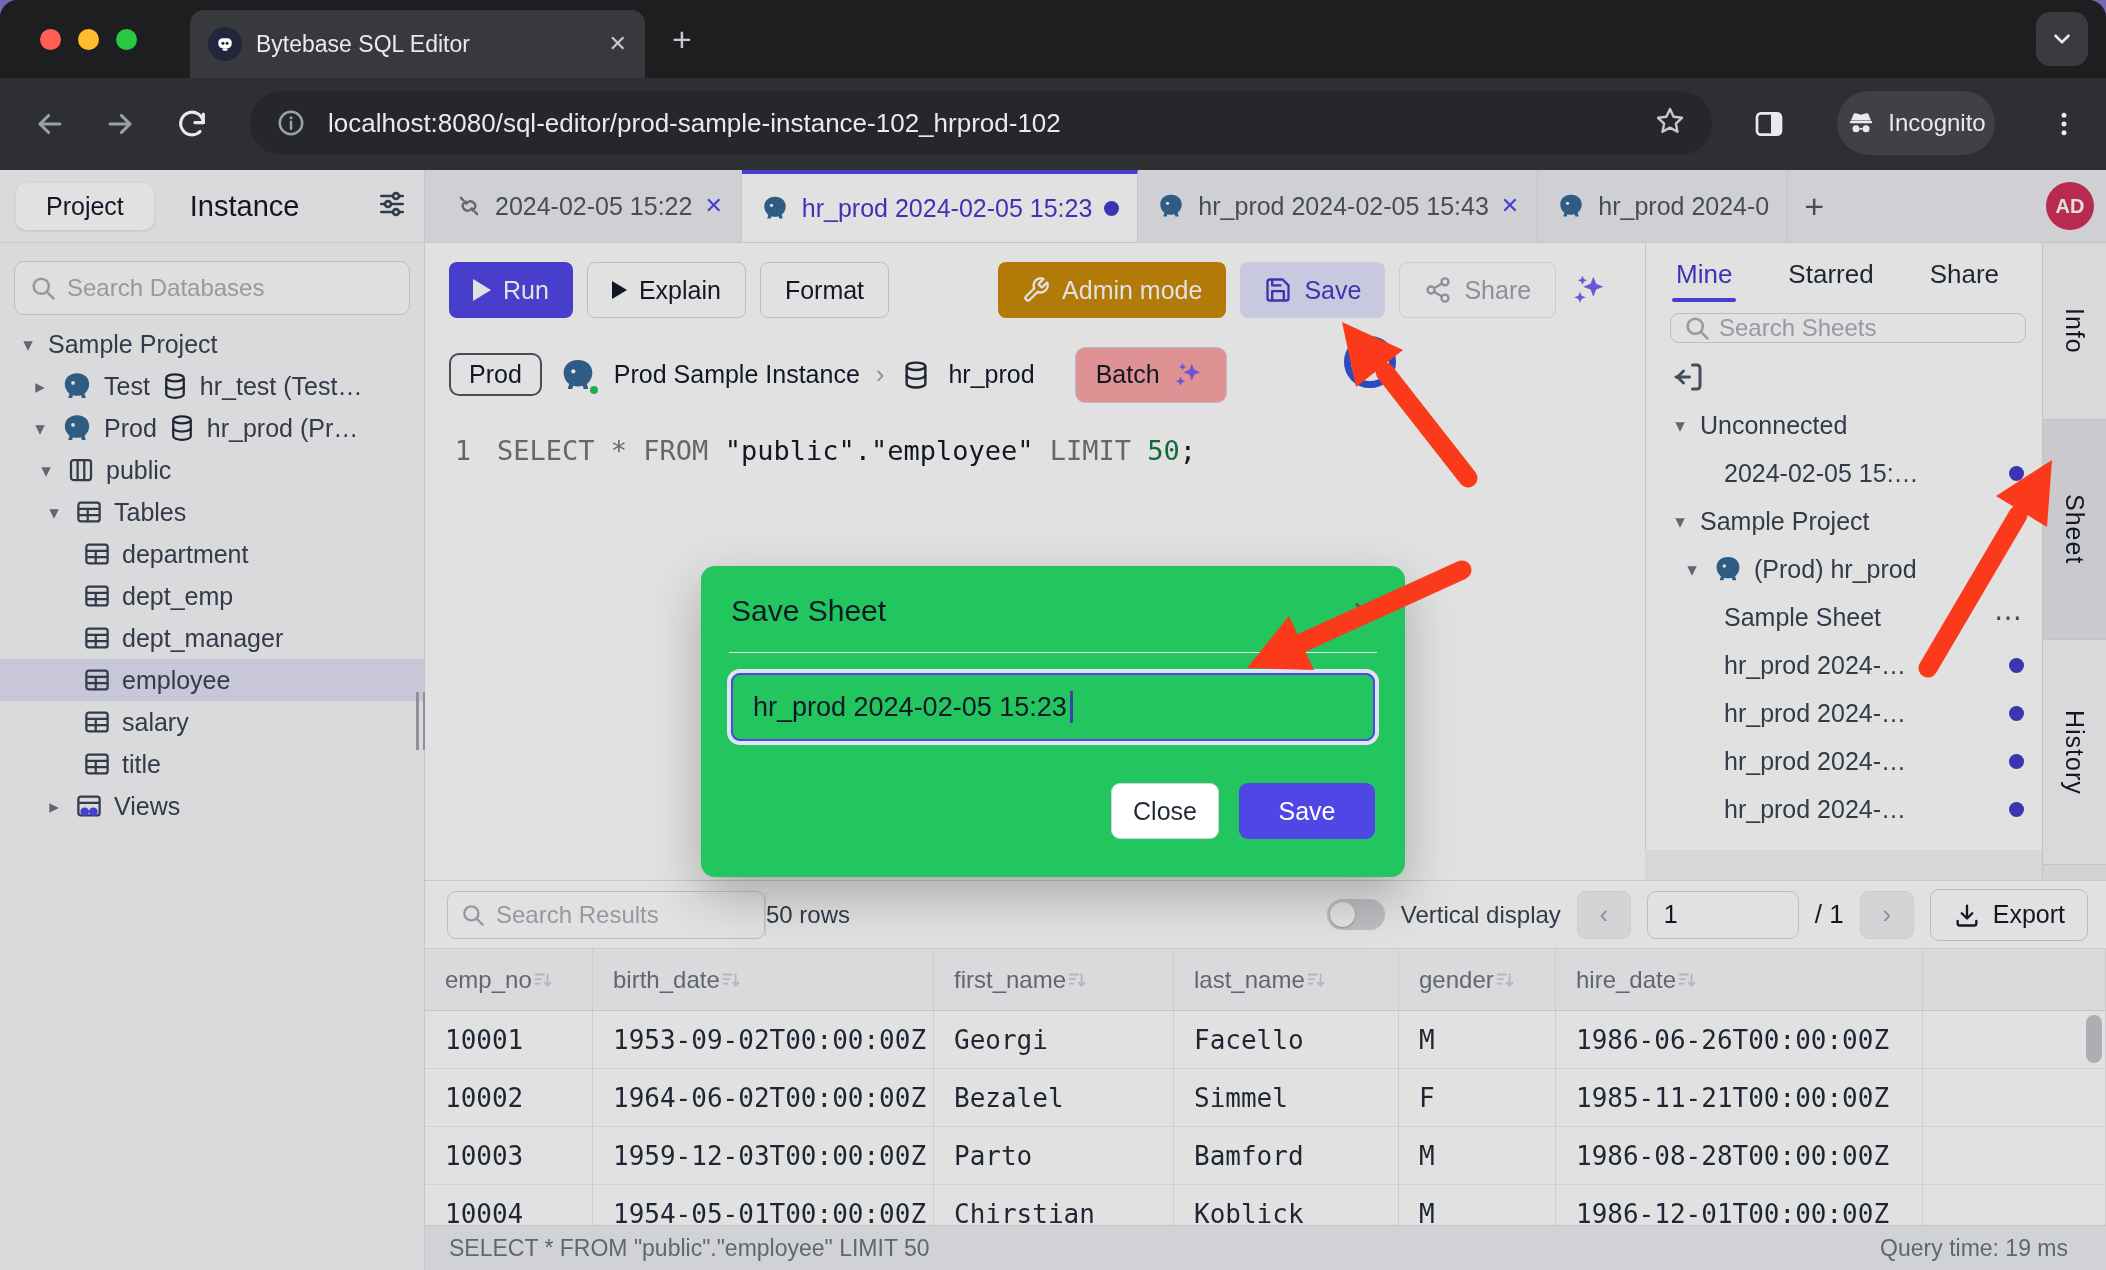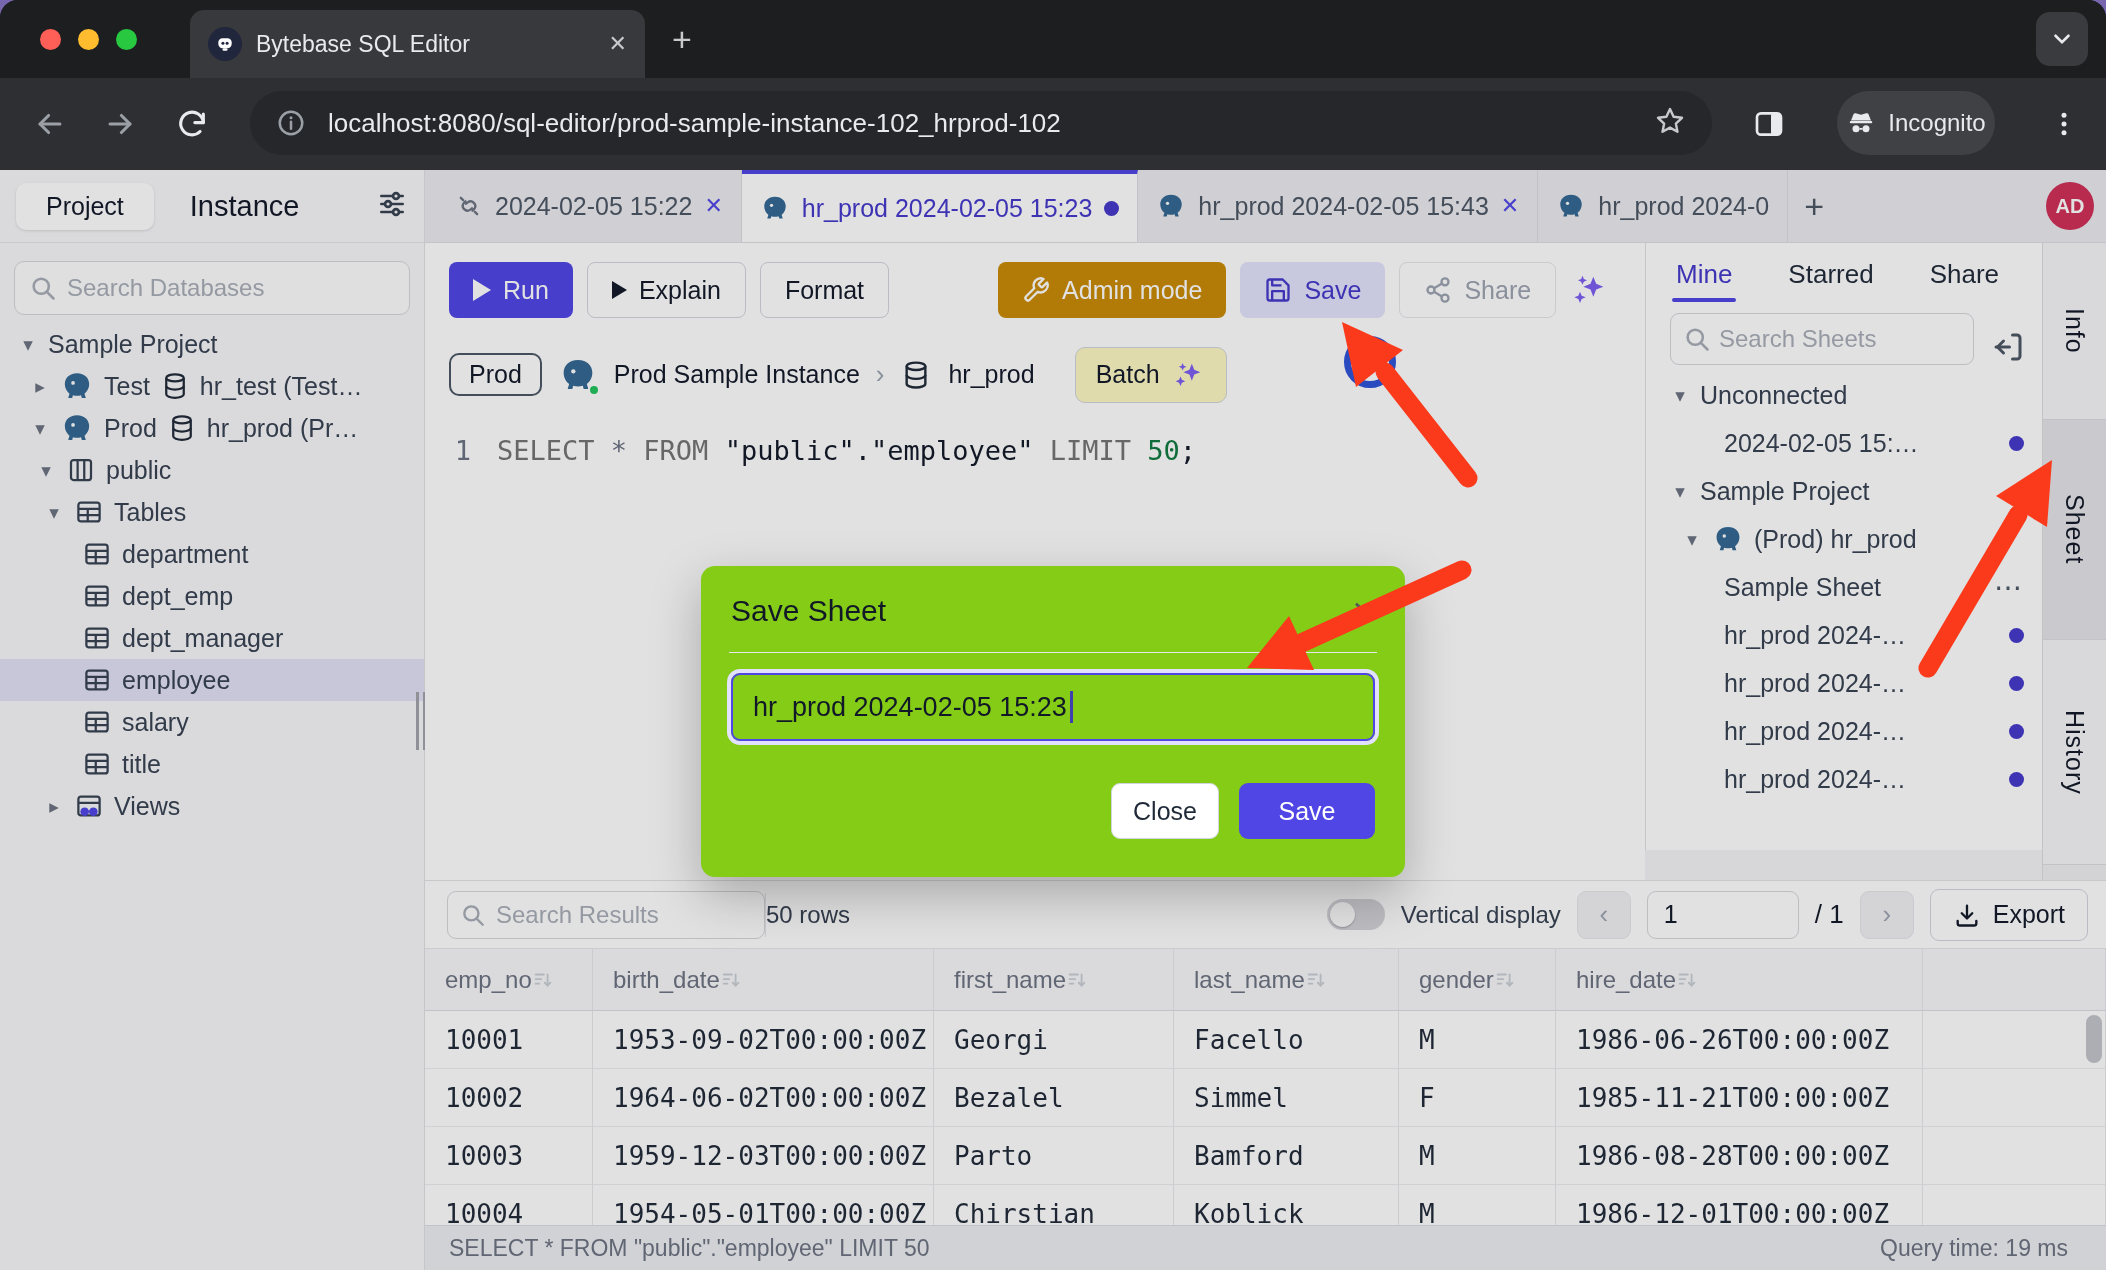--- a/index.html
+++ b/index.html
@@ -56,21 +56,21 @@
   .btn { height:56px; border-radius:8px; display:flex; align-items:center; justify-content:center; gap:12px; font-size:25px; padding:0 24px; white-space:nowrap; }
   .btn-run { background:#4f46e5; color:#fff; }
   .btn-ghost { background:#fff; border:1px solid #d1d5db; color:#111827; }
   .btn-admin { background:#ca8a04; color:#fff; margin-left:95px; }
   .btn-save { background:#e3e3fb; color:#4338ca; }
   .btn-share { background:#fff; border:1px solid #e6e6ea; color:#9ca3af; }
   .play { width:0; height:0; border-style:solid; border-width:11px 0 11px 18px; border-color:transparent transparent transparent currentColor; }
   .crumbs { height:75px; display:flex; align-items:center; padding:0 24px; gap:16px; font-size:25px; color:#111827; }
   .env-chip { border:2px solid #4b5563; border-radius:10px; padding:5px 18px; font-size:25px; color:#111827; }
   .crumb-sep { color:#9ca3af; font-size:26px; }
-  .batch-btn { border:1px solid #d1d5db; border-radius:10px; background:#fef9c3; height:56px; display:flex; align-items:center; gap:12px; padding:0 20px; margin-left:24px;text-align:center; }
+  .batch-btn { border:1px solid #d1d5db; border-radius:10px; background:#fca5a5; height:56px; display:flex; align-items:center; gap:12px; padding:0 20px; margin-left:24px;text-align:center; }
   .elephant-wrap { position:relative; width:40px; height:40px; flex:none; }
   .green-dot { position:absolute; right:-2px; bottom:-1px; width:12px; height:12px; background:#22c55e; border-radius:50%; border:2px solid #fff; }
   .blue-circle { position:absolute; left:1344px; top:166px; width:52px; height:52px; border:7px solid #2d52d8; border-radius:50%; }
   .sqlarea { padding:16px 0 0 0; font-size:27px; line-height:46px; }
   .sql-line { display:flex; }
   .lineno { width:72px; text-align:right; padding-right:26px; color:#6b7280; }
   .kw { color:#737373; } .op { color:#6b7280; } .id { color:#111827; } .num { color:#0f7a3d; }
 
   
   .results { position:absolute; left:425px; top:710px; width:1681px; height:345px; background:#fff; border-top:1px solid #e2e2e6; }
@@ -98,34 +98,34 @@
   .vscroll { position:absolute; right:4px; top:66px; width:16px; height:48px; background:#c4c5c9; border-radius:8px; }
 
   .statusbar { position:absolute; left:425px; top:1055px; width:1681px; height:45px; background:#edeef0; border-top:1px solid #dcdce0; display:flex; align-items:center; padding:0 24px; font-size:23px; color:#6b7280; }
   .statusbar .right { margin-left:auto; padding-right:14px; }
 
   
   .rpanel { position:absolute; left:1645px; top:73px; width:397px; height:607px; background:#fff; border-left:1px solid #e0e0e4; }
   .rp-tabs { height:62px; display:flex; align-items:center; padding:0 30px; gap:56px; font-size:26px; color:#1f2937; }
   .rp-tab-active { color:#4338ca; position:relative; }
   .rp-tab-active::after { content:""; position:absolute; left:-4px; right:-4px; bottom:-12px; height:4px; background:#4f46e5; border-radius:2px; }
-  .rp-search-row { display:flex; align-items:flex-end; padding:8px 16px 6px 24px; gap:16px; }
+  .rp-search-row { display:flex; align-items:flex-start; padding:8px 16px 6px 24px; gap:16px;flex-direction:column; }
   .rp-search { flex:1; height:52px; border:1px solid #d6d6db; border-radius:9px; display:flex; align-items:center; padding:0 12px; gap:8px; overflow:hidden; }
   .rrow { height:48px; display:flex; align-items:center; gap:10px; font-size:25px; color:#374151; padding-right:18px; white-space:nowrap; }
   .rrow .bdot { margin-left:auto; width:15px; height:15px; border-radius:50%; background:#4338ca; flex:none; }
   .rrow .dots { margin-left:auto; color:#4b5563; font-size:28px; letter-spacing:2px; }
 
   
   .rstrip { position:absolute; left:2042px; top:73px; width:64px; height:1027px; background:#efeff1; border-left:1px solid #dddde1; }
   .vtab { width:100%; display:flex; align-items:center; justify-content:center; writing-mode:vertical-rl; font-size:25px; color:#111827; background:#f6f6f7; border-bottom:1px solid #dcdce0; letter-spacing:1px; }
   .vtab.active { background:#e5e5e8; }
 
   
   .dim { position:absolute; inset:0; background:rgba(22,22,30,0.13); z-index:60; }
-  .modal { position:absolute; left:701px; top:396px; width:704px; height:311px; background:#84cc16; border-radius:14px; box-shadow:0 18px 50px rgba(0,0,0,.25); z-index:70; padding:28px 30px; }
+  .modal { position:absolute; left:701px; top:396px; width:704px; height:311px; background:#22c55e; border-radius:14px; box-shadow:0 18px 50px rgba(0,0,0,.25); z-index:70; padding:28px 30px; }
   .modal-head { display:flex; align-items:center; }
   .modal-title { font-size:30px; color:#111827; font-weight:500; }
   .modal-x { margin-left:auto; color:#4b5563; font-size:28px; }
   .modal-div { height:1px; background:#e5e7eb; margin:24px -2px 0 -2px; }
   .sheet-input { margin-top:20px; height:68px; border:2px solid #4f46e5; border-radius:9px; box-shadow:0 0 0 4px #e2e2fa; display:flex; align-items:center; padding:0 20px; font-size:27px; color:#111827; }
   .caret { display:inline-block; width:3px; height:32px; background:#3f3fae; margin-left:3px; }
   .modal-actions { display:flex; justify-content:flex-end; gap:20px; margin-top:42px; }
   .btn-close { width:108px; height:56px; background:#fff; border:1px solid #d1d5db; border-radius:9px; font-size:25px; color:#1f2937; display:flex; align-items:center; justify-content:center; }
   .btn-msave { width:136px; height:56px; background:#4f46e5; border-radius:9px; font-size:25px; color:#fff; display:flex; align-items:center; justify-content:center; }
 

